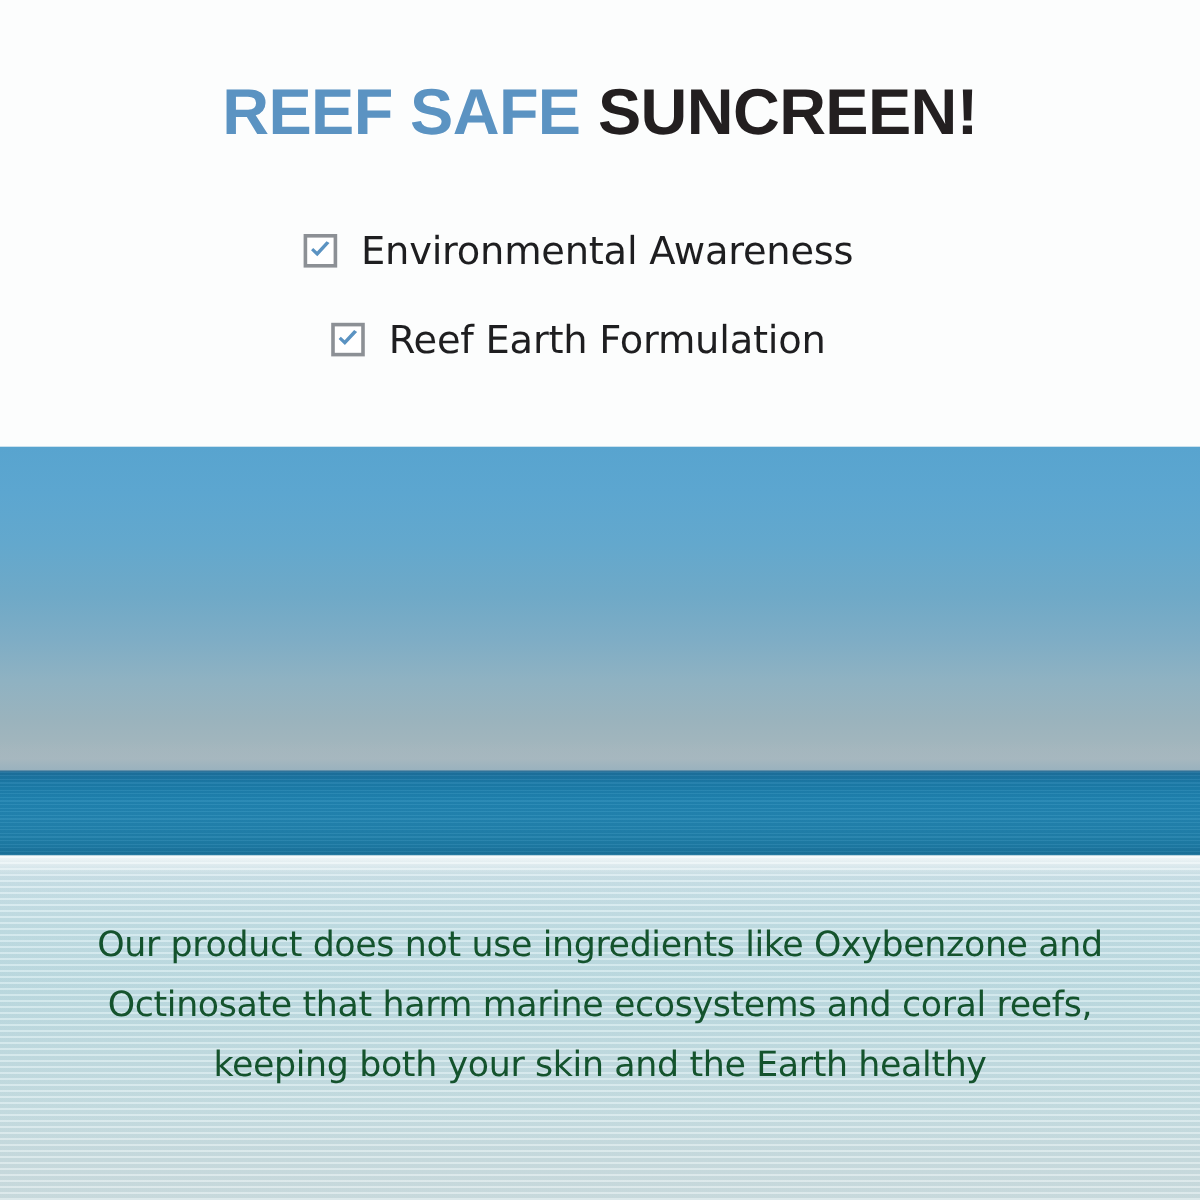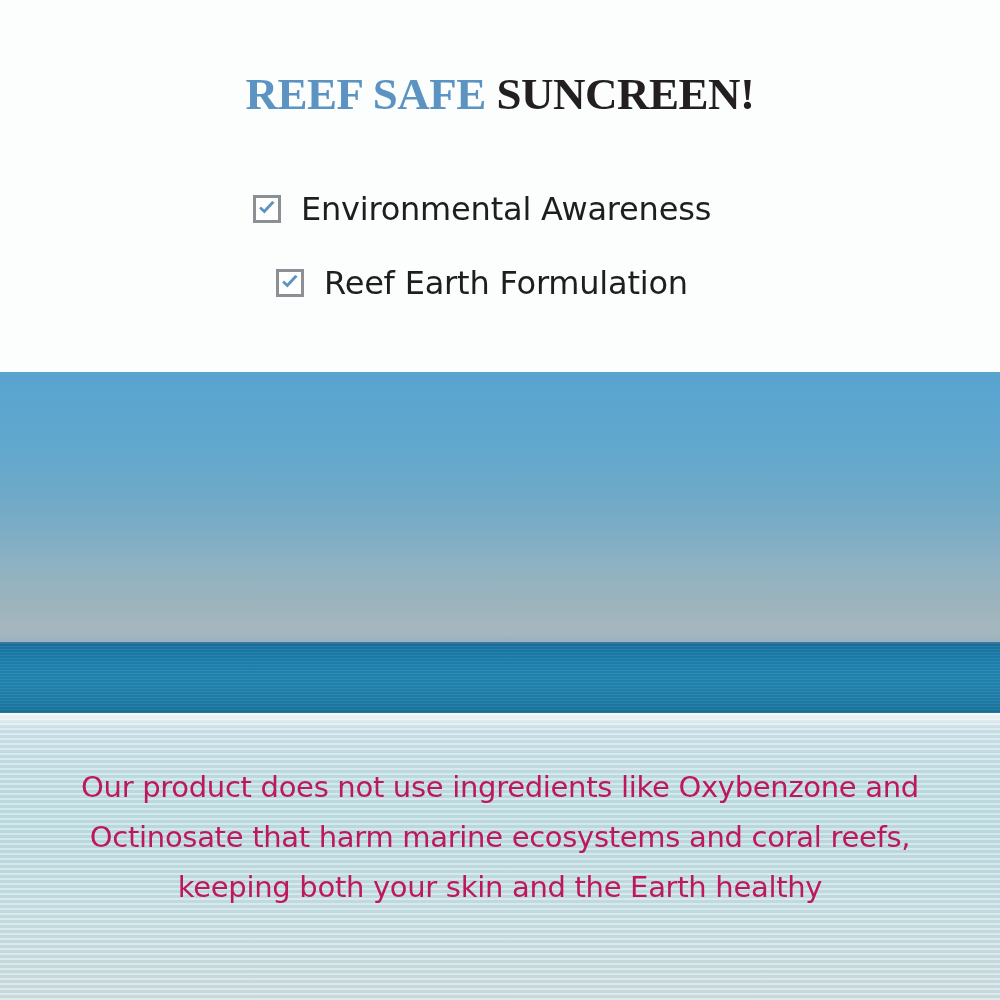--- a/index.html
+++ b/index.html
@@ -30,23 +30,23 @@
     height: 372px;
     background: #fcfdfd;
   }
 
   .headline {
     position: absolute;
     left: 0;
     top: 64px;
     width: 1000px;
     text-align: center;
-    font-family: Liberation Serif, serif;
+    font-family: Liberation Sans, sans-serif;
     font-weight: 700;
-    font-size: 45px;
+    font-size: 54px;
     letter-spacing: -0.5px;
     line-height: 60px;
     white-space: nowrap;
   }
   .headline .hl-blue { color: #5b93c2; }
   .headline .hl-dark { color: #231f20; }
 
   .feature-list {
     position: absolute;
     left: 0;
@@ -215,21 +215,21 @@
     position: absolute;
     left: 0;
     top: 390px;
     width: 1000px;
     padding: 0 70px;
     text-align: center;
     font-family: "DejaVu Sans", sans-serif;
     font-weight: 400;
     font-size: 29px;
     line-height: 50px;
-    color: #be185d;
+    color: #14532d;
     letter-spacing: -0.3px;
   }
 </style>
 </head>
 <body>
 
 <div class="page">
 
   <div class="top-panel">
 

